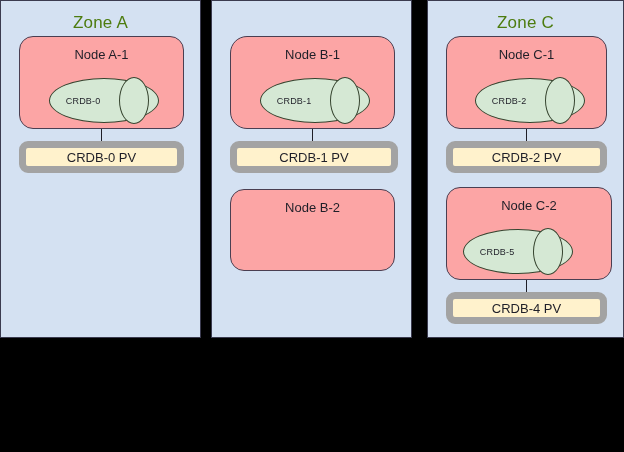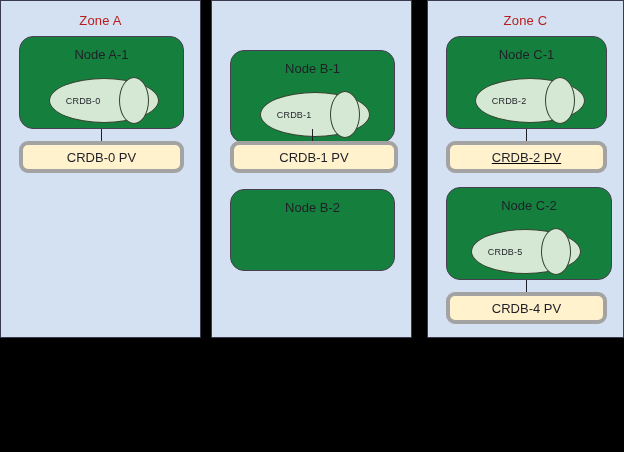--- a/index.html
+++ b/index.html
@@ -30,28 +30,28 @@
   #zone-a { left: 0px;   width: 201px; }
   #zone-b { left: 211px; width: 201px; }
   #zone-c { left: 427px; width: 197px; }
 
   .zone-label {
     position: absolute;
     top: 12px;
     left: 0;
     width: 100%;
     text-align: center;
-    font-size: 13px;
-    color: #b91c1c;
+    font-size: 17px;
+    color: #4d7c0f;
     letter-spacing: 0.2px;
   }
 
   .node {
     position: absolute;
-    background: #15803d;
+    background: #fca5a5;
     border: 1px solid #4a3f52;
     border-radius: 14px;
     box-sizing: border-box;
     padding-left: 44px;
   }
   .node-label {
     position: absolute;
     top: 10px;
     left: 0;
     width: 100%;
@@ -92,21 +92,21 @@
     transform: translateY(-50%);
     text-align: center;
     font-size: 9px;
     color: #1f1f28;
     letter-spacing: 0.2px;
   }
 
   .pv {
     position: absolute;
     background: #fff2cc;
-    border: 4px solid #a3a3a3;
+    border: 7px solid #a3a3a3;
     border-radius: 9px;
     box-sizing: border-box;
     display: flex;
     align-items: center;
     justify-content: center;
   }
   .pv-label {
     font-size: 13px;
     color: #1f1f28;
   }
@@ -136,21 +136,21 @@
 
     <div class="connector" style="left:100px; top:128px; height:12px;"></div>
 
     <div class="pv" style="left:18px; top:140px; width:165px; height:32px;">
       <span class="pv-label">CRDB-0 PV</span>
     </div>
   </div>
 
   <div class="zone" id="zone-b">
 
-    <div class="node" style="left:18px; top:49px; width:165px; height:93px;">
+    <div class="node" style="left:18px; top:35px; width:165px; height:93px;border-radius:17px;">
       <div class="node-label">Node B-1</div>
       <div class="cyl" style="left:29px; top:41px; width:110px; height:45px;">
         <div class="cyl-body"></div>
         <div class="cyl-cap"></div>
         <div class="cyl-label">CRDB-1</div>
       </div>
     </div>
 
     <div class="connector" style="left:100px; top:128px; height:12px;"></div>
 
@@ -170,27 +170,27 @@
       <div class="node-label">Node C-1</div>
       <div class="cyl" style="left:28px; top:41px; width:110px; height:45px;">
         <div class="cyl-body"></div>
         <div class="cyl-cap"></div>
         <div class="cyl-label">CRDB-2</div>
       </div>
     </div>
 
     <div class="connector" style="left:98px; top:128px; height:12px;"></div>
 
-    <div class="pv" style="left:18px; top:140px; width:161px; height:32px;text-decoration:underline;">
+    <div class="pv" style="left:18px; top:140px; width:161px; height:32px;">
       <span class="pv-label">CRDB-2 PV</span>
     </div>
 
     <div class="node" style="left:18px; top:186px; width:166px; height:93px;">
       <div class="node-label">Node C-2</div>
-      <div class="cyl" style="left:24px; top:41px; width:110px; height:45px;">
+      <div class="cyl" style="left:16px; top:41px; width:110px; height:45px;">
         <div class="cyl-body"></div>
         <div class="cyl-cap"></div>
         <div class="cyl-label">CRDB-5</div>
       </div>
     </div>
 
     <div class="connector" style="left:98px; top:279px; height:12px;"></div>
 
     <div class="pv" style="left:18px; top:291px; width:161px; height:32px;">
       <span class="pv-label">CRDB-4 PV</span>

